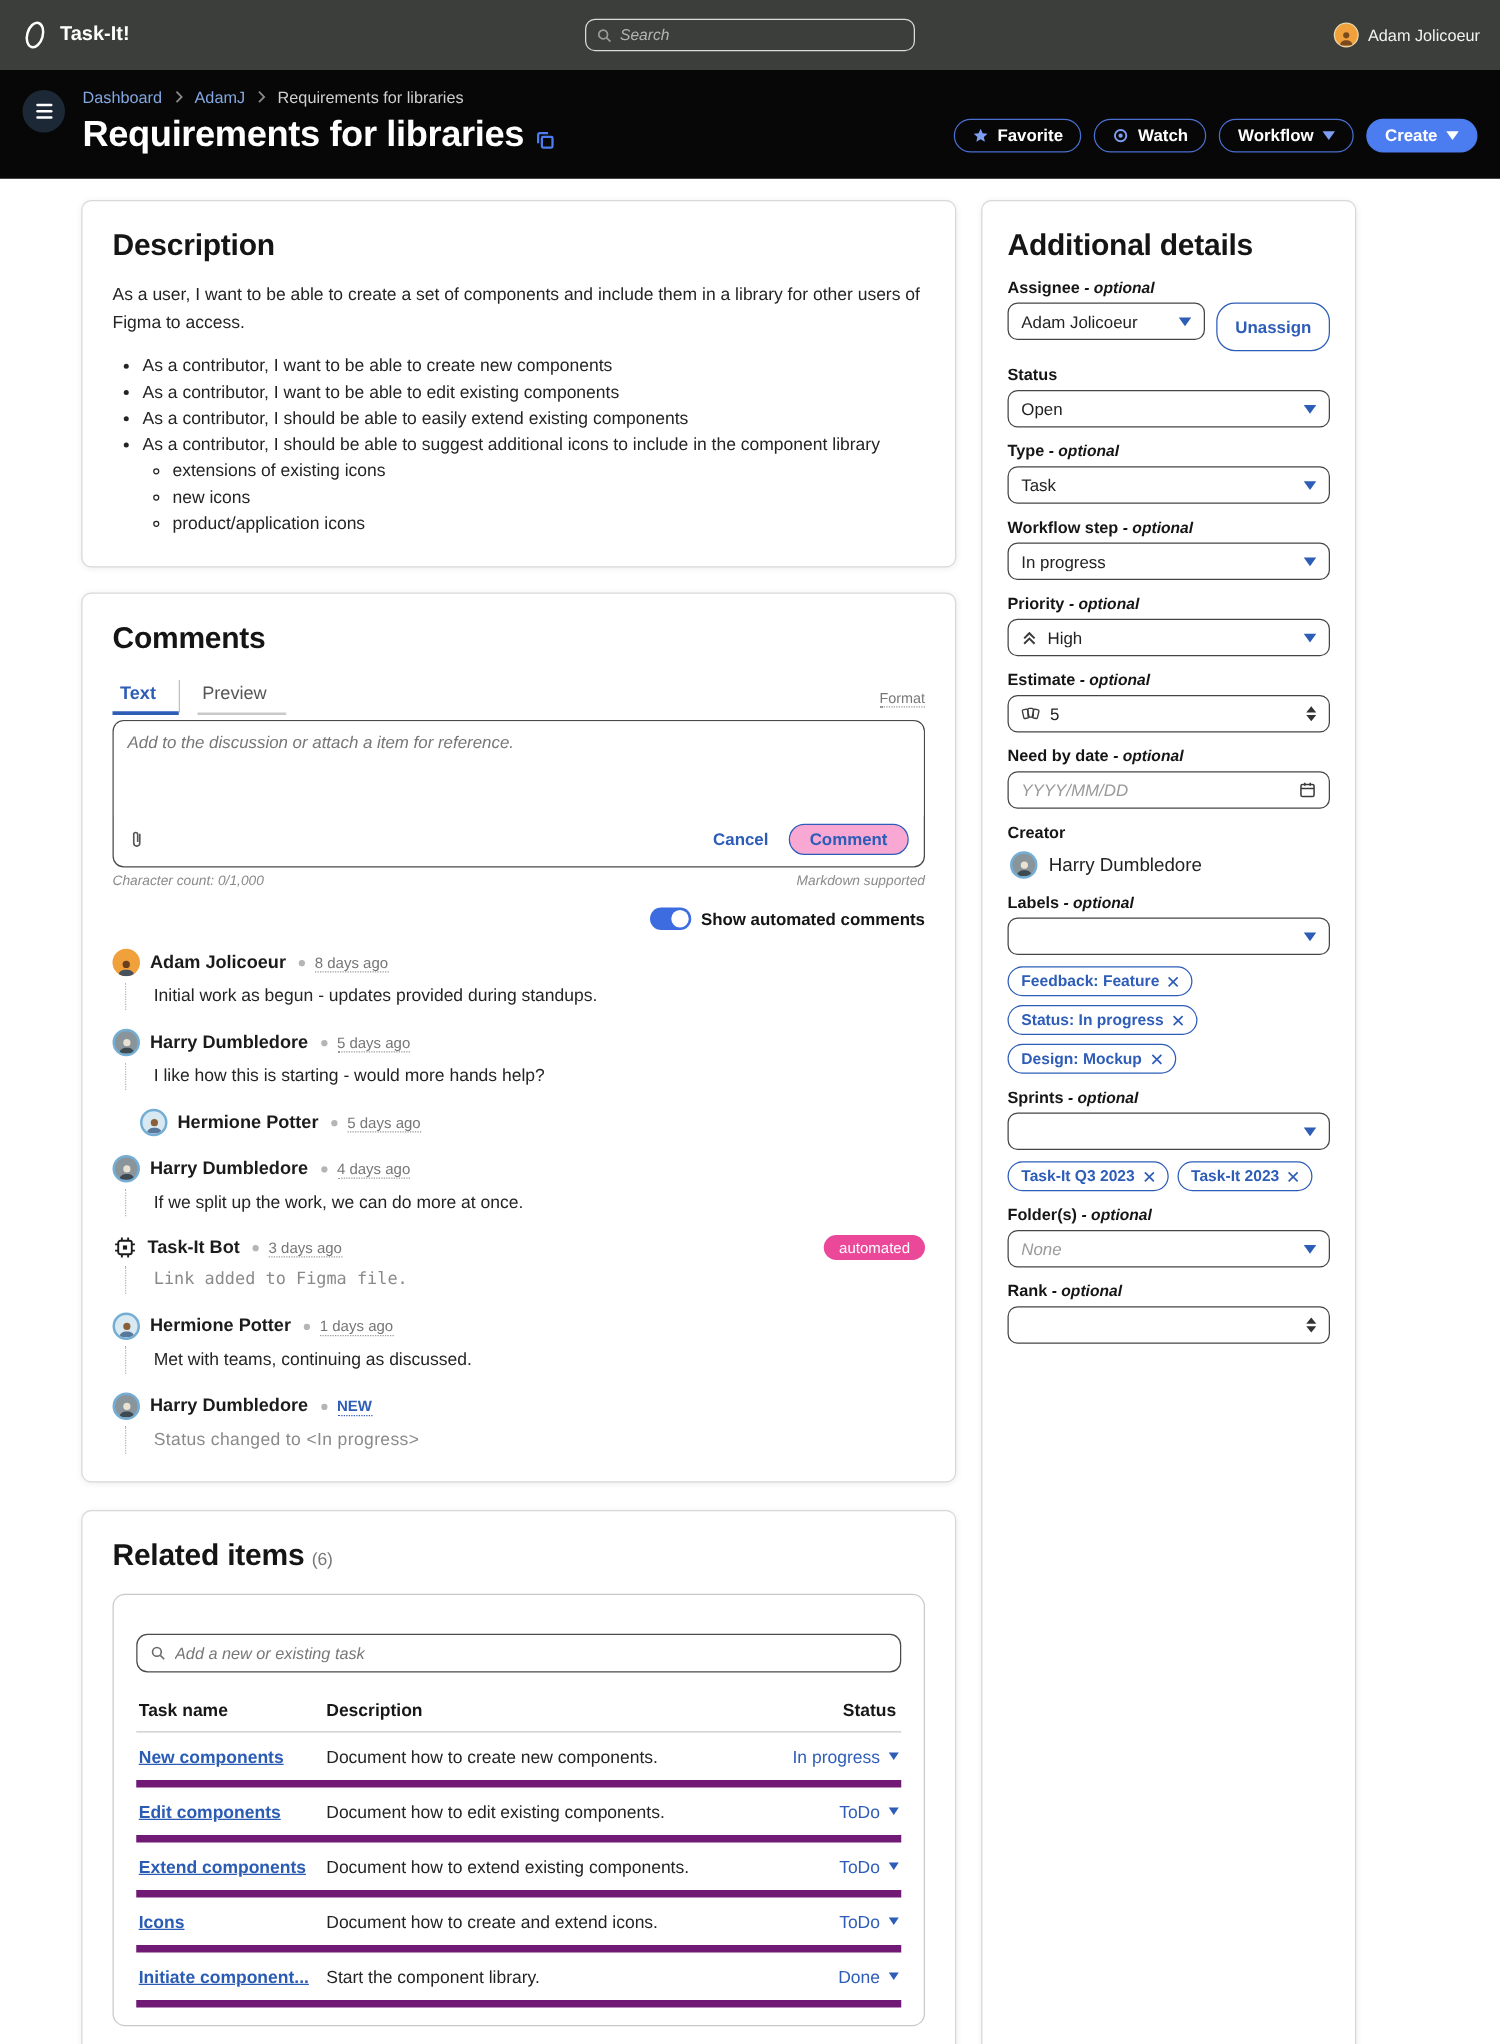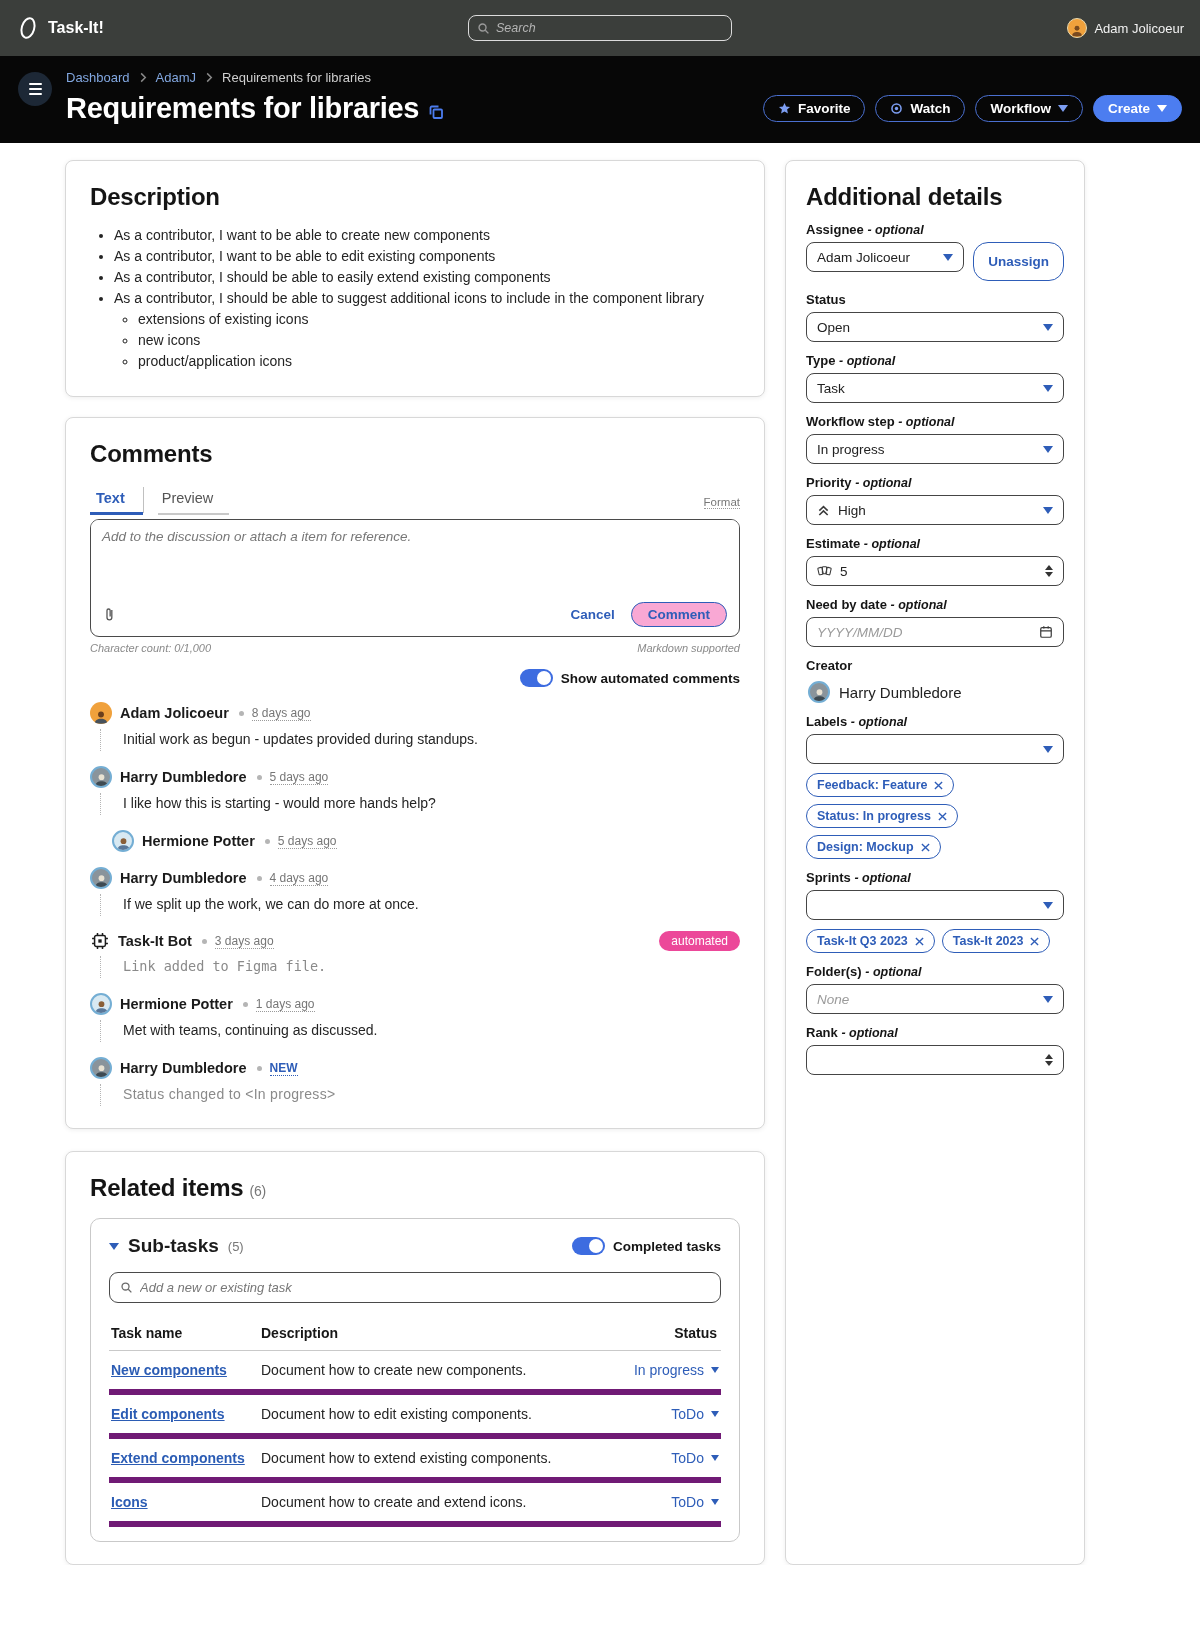--- a/index.html
+++ b/index.html
@@ -223,20 +223,21 @@
       </div>
     </div>
   </div>
 </div>
 
 <div class="content">
   <div class="main-col">
 
     <div class="card">
       <h2 class="card-title">Description</h2>
+      <p class="desc-text">As a user, I want to be able to create a set of components and include them in a library for other users of Figma to access.</p>
       <ul class="desc-list">
         <li>As a contributor, I want to be able to create new components</li>
         <li>As a contributor, I want to be able to edit existing components</li>
         <li>As a contributor, I should be able to easily extend existing components</li>
         <li>
           <span>As a contributor, I should be able to suggest additional icons to include in the component library</span>
           <ul>
             <li>extensions of existing icons</li>
             <li>new icons</li>
             <li>product/application icons</li>
@@ -383,29 +384,20 @@
         <div class="c-body muted">Status changed to &lt;In progress&gt;</div>
       </div>
     </div>
 
     <div class="card" style="margin-top:22px;">
       <h2 class="card-title">
         <span>Related items</span><span class="count">(6)</span>
       </h2>
 
       <div class="sub-card">
-        <div class="sub-head">
-          <span class="tri-down"></span>
-          <span class="sub-title">Sub-tasks</span>
-          <span class="sub-count">(5)</span>
-          <span class="sub-toggle">
-            <span class="toggle"></span>
-            <span>Completed tasks</span>
-          </span>
-        </div>
         <div class="add-search">
           <span>
             <svg width="13" height="13" viewBox="0 0 16 16" fill="none" stroke="#6a6a6a" stroke-width="1.6">
                 <circle cx="6.8" cy="6.8" r="4.3"></circle>
                 <path d="M10.2 10.2 L14 14"></path>
               </svg>
           </span>
           <input placeholder="Add a new or existing task" style="">
         </div>
         <div class="tbl">
@@ -439,20 +431,28 @@
               </span>
           </div>
           <div class="tbl-row">
             <span class="task-link">Icons</span>
             <span class="task-desc">Document how to create and extend icons.</span>
             <span class="status-cell">
                 <span>ToDo</span>
                 <span class="tri-down sm"></span>
               </span>
           </div>
+          <div class="tbl-row">
+            <span class="task-link">Initiate component...</span>
+            <span class="task-desc">Start the component library.</span>
+            <span class="status-cell">
+                <span>Done</span>
+                <span class="tri-down sm"></span>
+              </span>
+          </div>
         </div>
       </div>
 
     </div>
   </div>
 
   <div class="side-col">
     <div class="card side-card">
       <h2 class="card-title">Additional details</h2>
 

